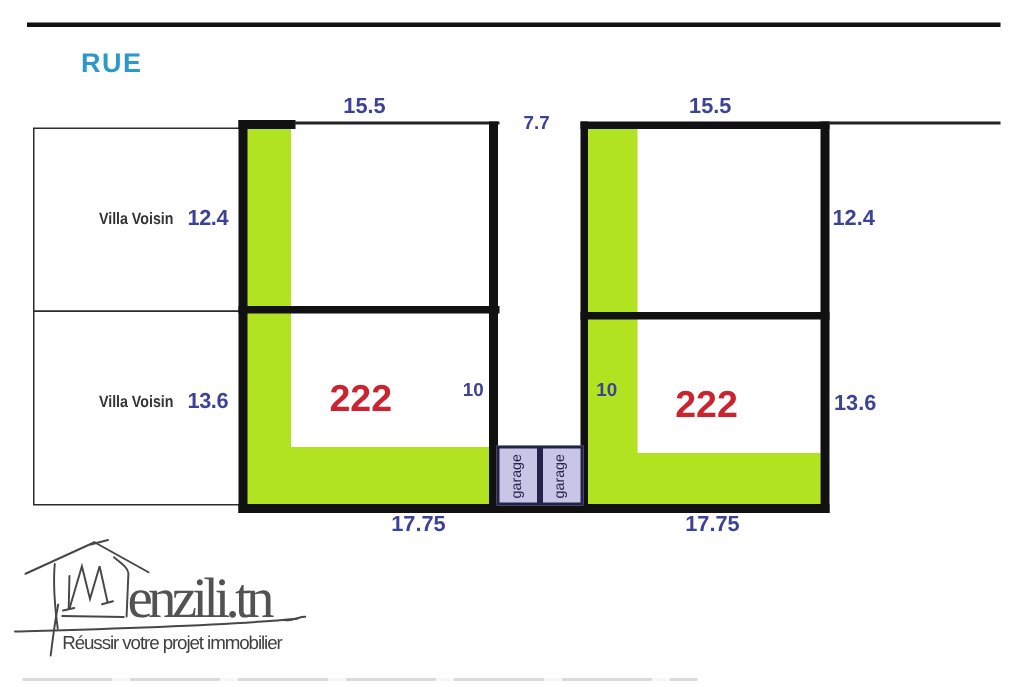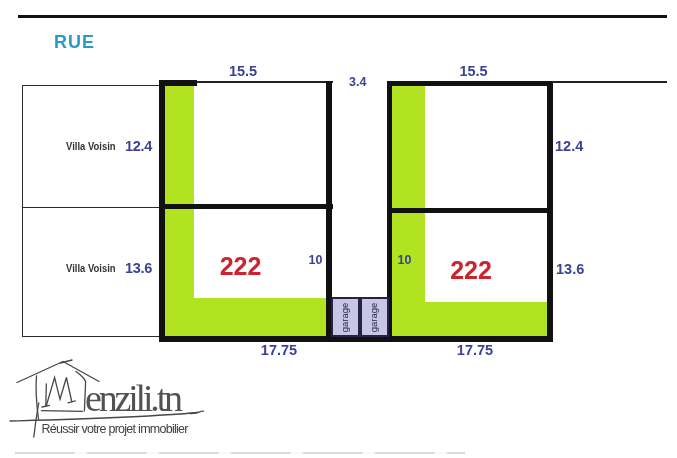--- a/index.html
+++ b/index.html
@@ -50,21 +50,21 @@
 <div class="abs" style="left:359.5px;top:297px;width:29px;height:40px;background:#c9c5e6;border:2px solid #23234a;box-sizing:border-box;"></div>
 <div class="abs" style="left:330.5px;top:297px;width:29px;height:40px;display:flex;align-items:center;justify-content:center;">
     <span style="transform:rotate(-90deg);font-size:9.5px;color:#26264d;">garage</span>
   </div>
 <div class="abs" style="left:359.5px;top:297px;width:29px;height:40px;display:flex;align-items:center;justify-content:center;">
     <span style="transform:rotate(-90deg);font-size:9.5px;color:#26264d;">garage</span>
   </div>
 
 <div class="abs blue ctr" style="left:213px;top:63px;width:60px;font-size:14.5px;">15.5</div>
 <div class="abs blue ctr" style="left:443.5px;top:63px;width:60px;font-size:14.5px;">15.5</div>
-<div class="abs blue" style="left:349px;top:74.5px;font-size:12.5px;">3.4</div>
+<div class="abs blue" style="left:349px;top:74.5px;font-size:12.5px;">7.7</div>
 <div class="abs blue" style="left:555px;top:137.5px;font-size:14.5px;">12.4</div>
 <div class="abs blue" style="left:556px;top:261px;font-size:14.5px;">13.6</div>
 <div class="abs blue" style="left:308.5px;top:253px;font-size:12.5px;">10</div>
 <div class="abs blue" style="left:397.5px;top:253px;font-size:12.5px;">10</div>
 <div class="abs blue ctr" style="left:249px;top:341.5px;width:60px;font-size:14.5px;">17.75</div>
 <div class="abs blue ctr" style="left:445px;top:341.5px;width:60px;font-size:14.5px;">17.75</div>
 
 <div class="abs ctr" style="left:210px;top:252px;width:61px;font-size:25px;font-weight:bold;color:#cb2430;">222</div>
 <div class="abs ctr" style="left:440px;top:256px;width:62px;font-size:25px;font-weight:bold;color:#cb2430;">222</div>
 

